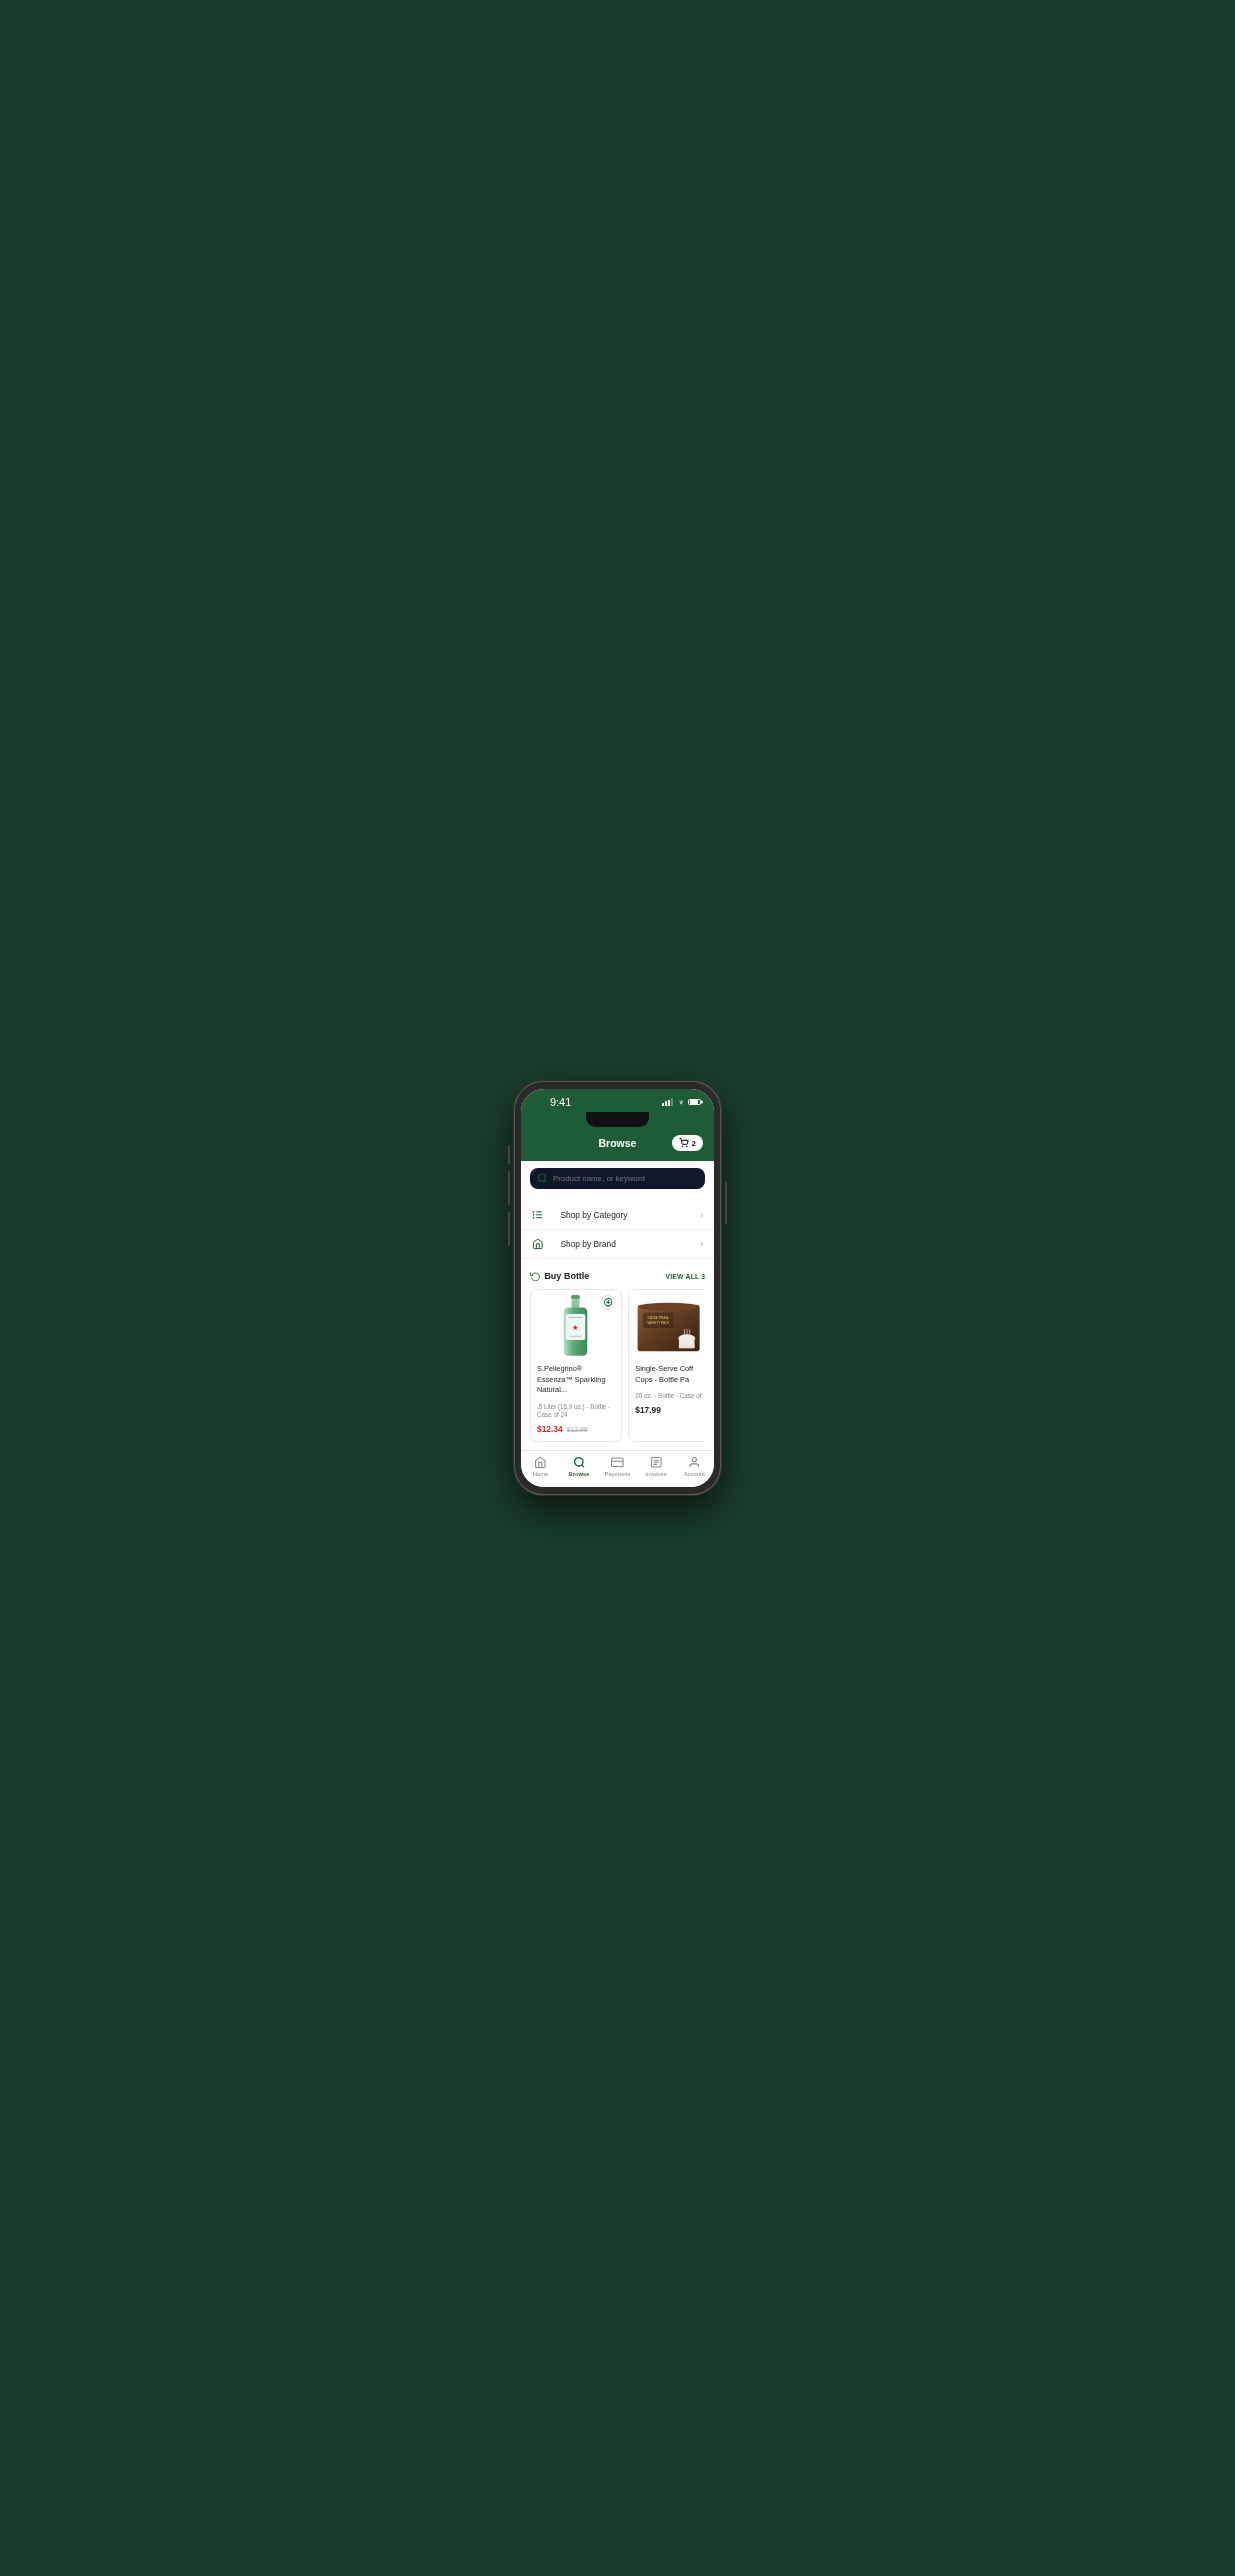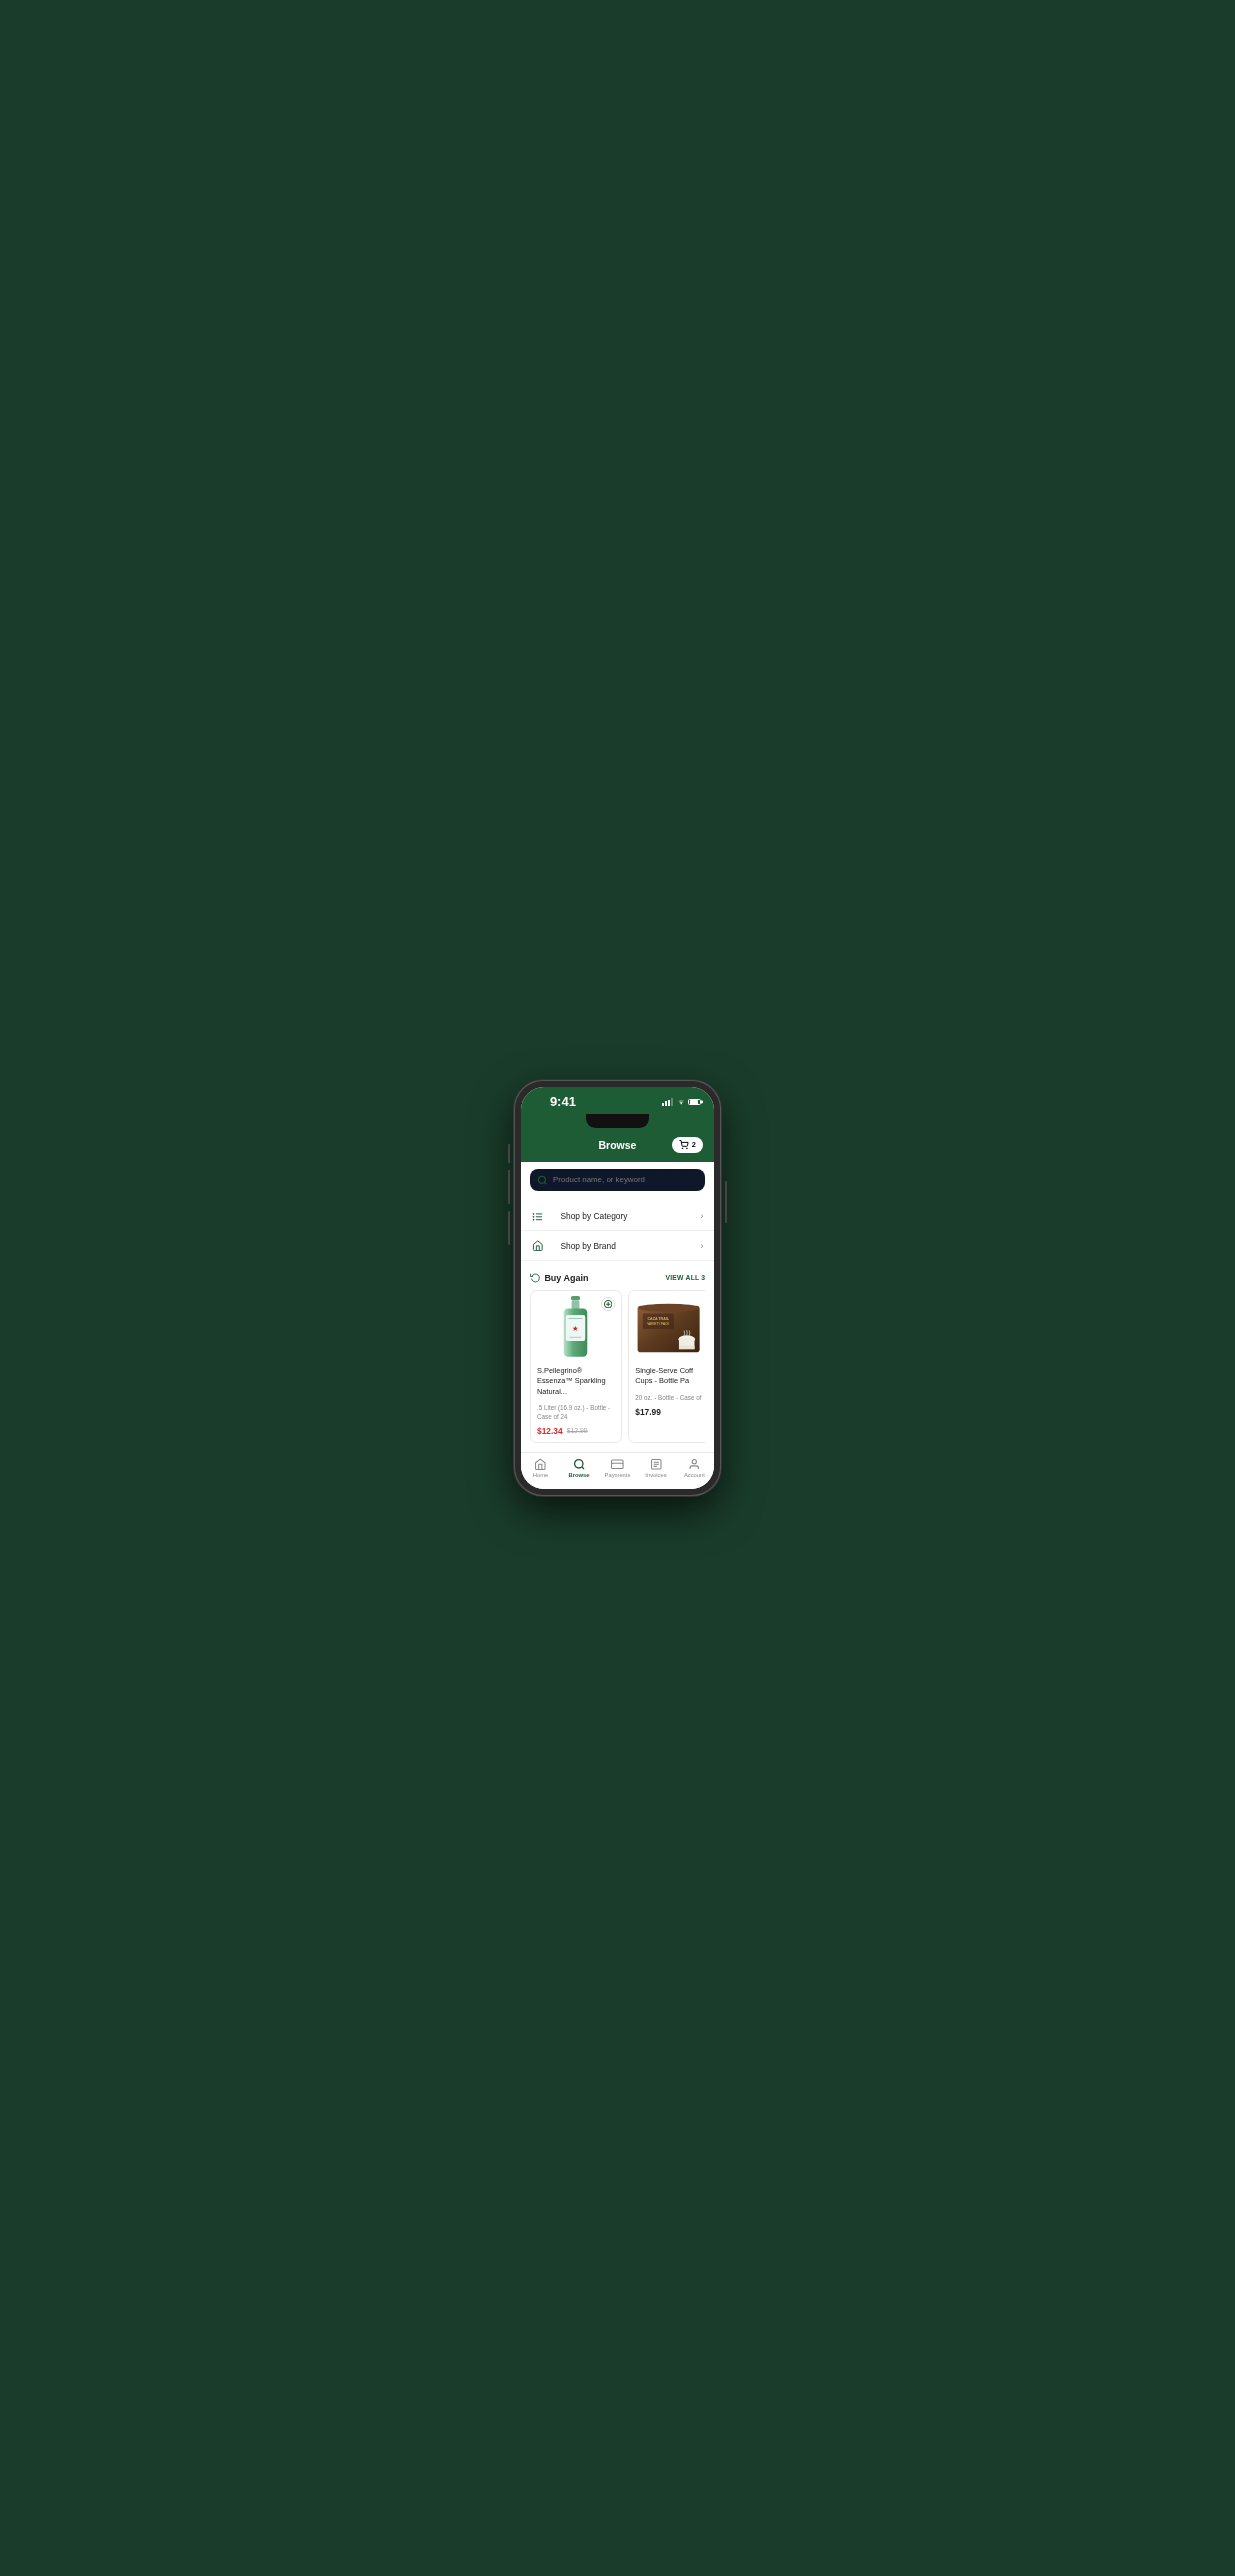--- a/index.html
+++ b/index.html
@@ -37,22 +37,22 @@
       display: flex;
       justify-content: space-between;
       align-items: center;
       padding: 7.4px 12.6px 4.2px;
       color: white;
       font-size: 7.9px;
       font-weight: 600;
     }
 
     .status-time {
-      font-weight: 700;
-      font-size: 13px;
+      font-weight: 400;
+      font-size: 11px;
       padding-left: 16px;
     }
 
     .status-icons {
       display: flex;
       align-items: center;
       gap: 3.2px;
     }
 
     .signal-bars {
@@ -505,21 +505,21 @@
       </div>
     </div>
 
     <div class="buy-again-section">
       <div class="section-header">
         <div class="section-title-row">
           <svg class="history-icon" viewBox="0 0 24 24" fill="none" stroke="#1e5c35" stroke-width="2">
             <polyline points="1 4 1 10 7 10"></polyline>
             <path d="M3.51 15a9 9 0 1 0 .49-4.5"></path>
           </svg>
-          <span class="section-title">Buy Again</span>
+          <span class="section-title">Buy Bottle</span>
         </div>
         <button class="view-all-btn">VIEW ALL 3</button>
       </div>
 
       <div class="products-row">
 
         <div class="product-card">
           <button class="add-btn">
             <svg width="8.4" height="8.4" viewBox="0 0 16 16" fill="none" stroke="#1e5c35" stroke-width="2">
               <circle cx="8" cy="8" r="7"></circle>

